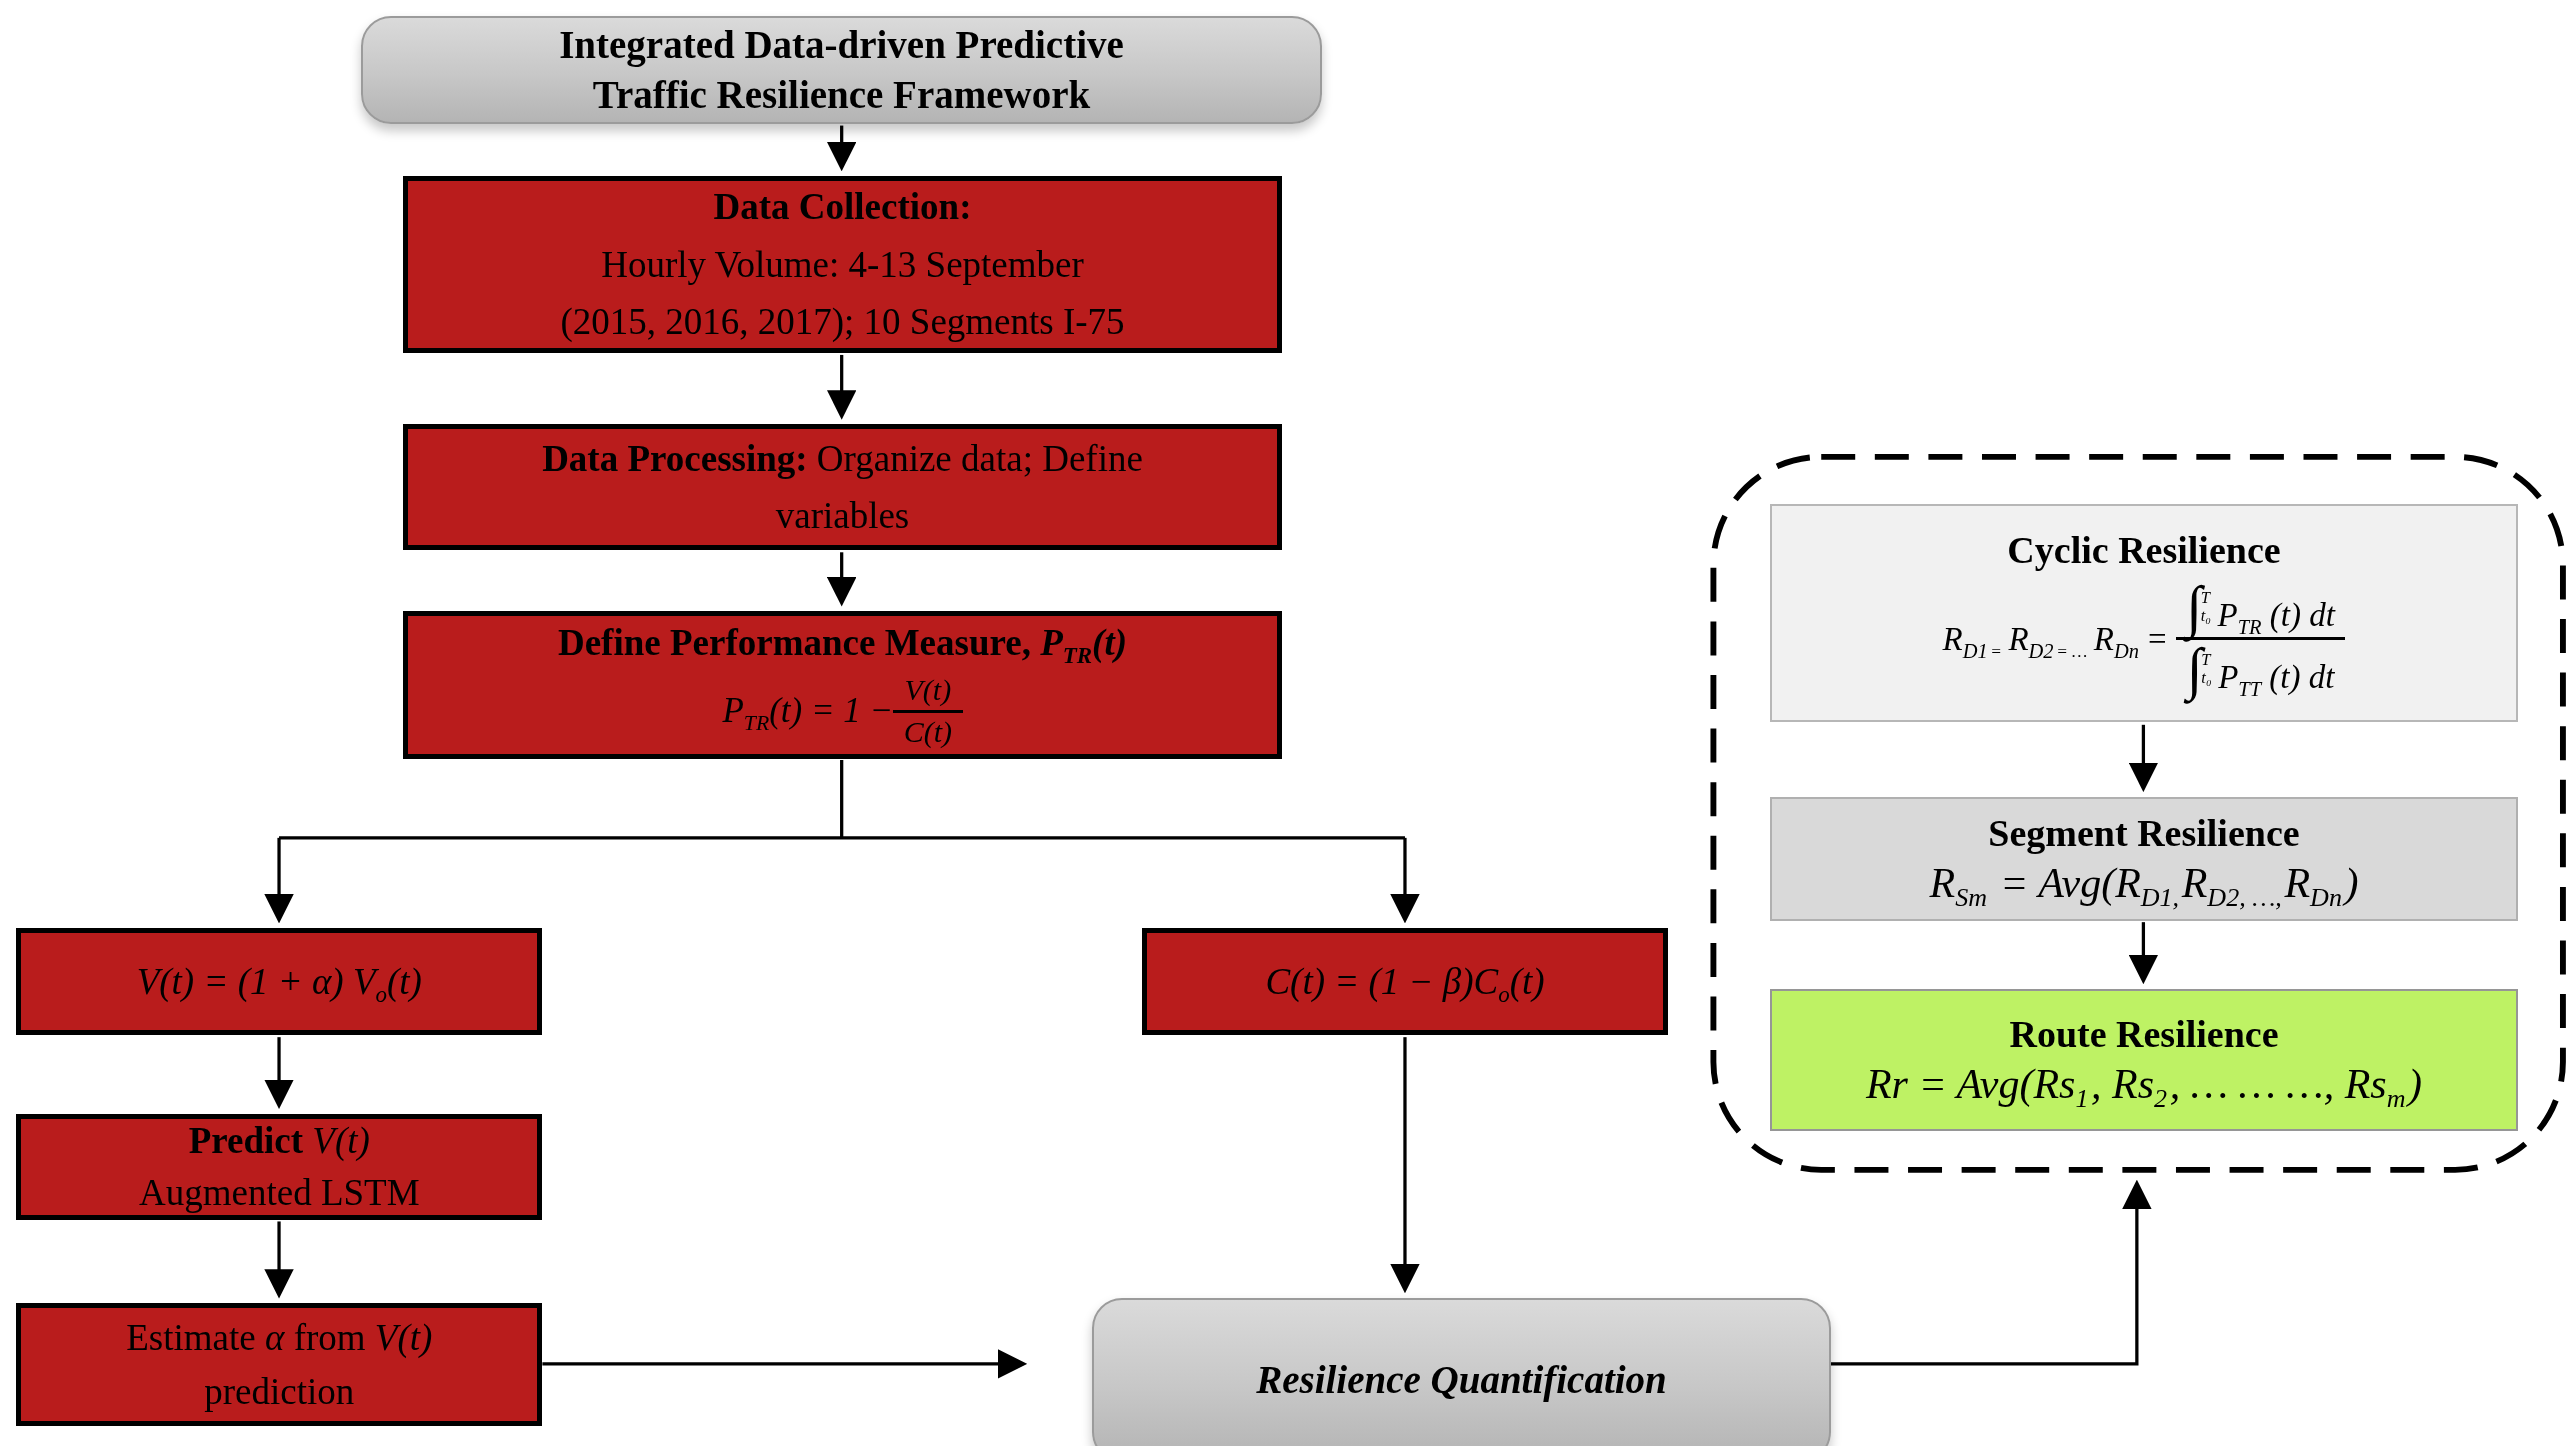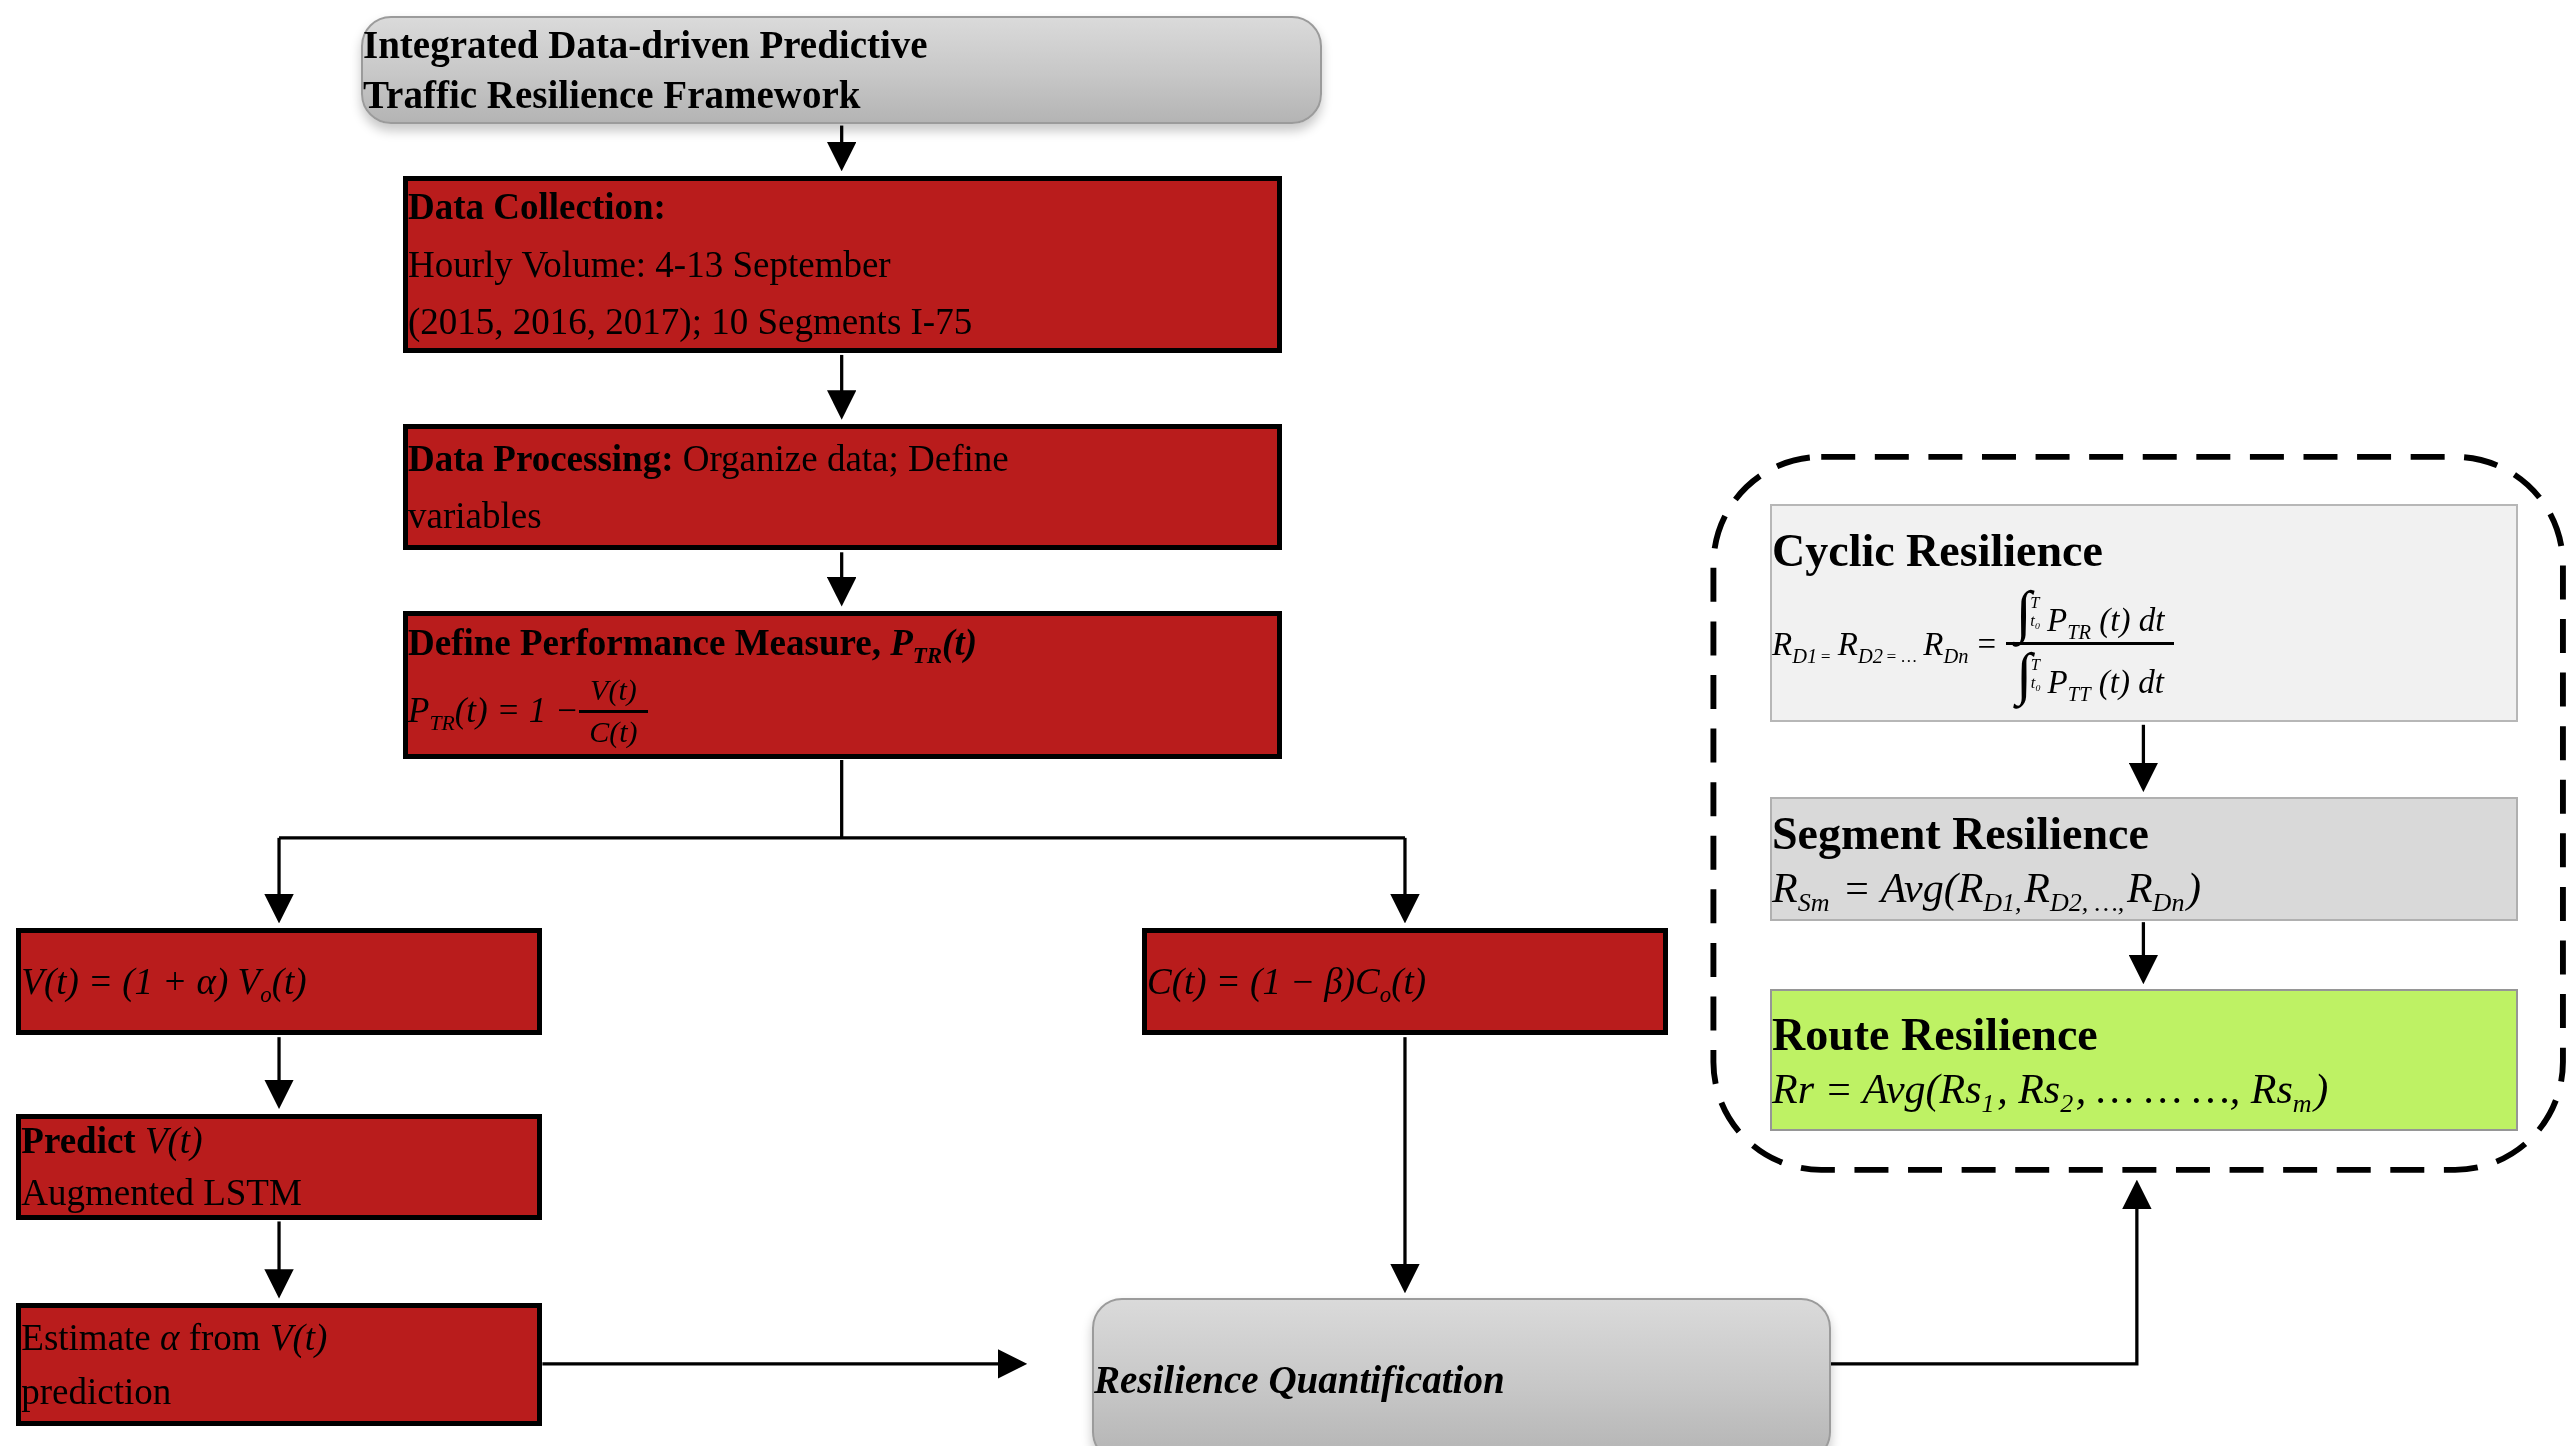--- a/index.html
+++ b/index.html
@@ -2,33 +2,33 @@
 <html style="font-size:10.5px"><head>
 <meta charset="utf-8">
 <style>
   html,body{margin:0;padding:0;background:#ffffff;}
   body{width:2576px;height:1447px;overflow:hidden;
        font-family:"Liberation Serif","DejaVu Serif",serif;color:#000;}
   .canvas{position:relative;width:2576px;height:1447px;background:#fff;}
   svg.overlay{position:absolute;left:0;top:0;width:2576px;height:1447px;}
 
   .box{position:absolute;box-sizing:border-box;display:flex;flex-direction:column;
-       justify-content:center;align-items:flex-start;text-align:center;}
+       justify-content:center;align-items:center;text-align:center;}
   .plain{background:#b91c1c;border:5.2px solid #000;font-size:37px;line-height:1.55;}
   .pill{border-radius:30px;border:2px solid #9b9b9b;
         background:linear-gradient(180deg,#dadada 0%,#c7c7c7 55%,#b4b4b4 100%);
         box-shadow:0 6.5px 10.5px rgba(0,0,0,0.22);}
   .pill .bt{font-size:39px;line-height:1.3;}
   .shade1{background:#f1f1f1;border:2px solid #b7b7b7;}
   .shade2{background:#d9d9d9;border:2px solid #b0b0b0;}
   .shade3{background:#bef264;border:2px solid #969696;}
   .bt{font-weight:bold;}
   .it{font-style:italic;}
   sub{font-size:0.62em;line-height:0;}
-  .shadetitle{font-size:46px;line-height:1.25;margin-bottom:3.9px;}
+  .shadetitle{font-size:38px;line-height:1.25;margin-bottom:3.9px;}
 
   .mathrow{display:flex;align-items:center;justify-content:center;}
   .frac{display:inline-flex;flex-direction:column;align-items:center;vertical-align:middle;}
   .frac .num,.frac .den{padding:2.6px 10.5px;white-space:nowrap;line-height:1.15;}
   .frac .den{border-top:3.9px solid #000;}
   .deff .frac .num,.deff .frac .den{font-size:30px;}
   .deftitle{font-size:37px;line-height:1.35;}
   .deff{font-size:35px;margin-top:2.6px;}
 
   .cyc{font-size:33px;line-height:1.1;}

